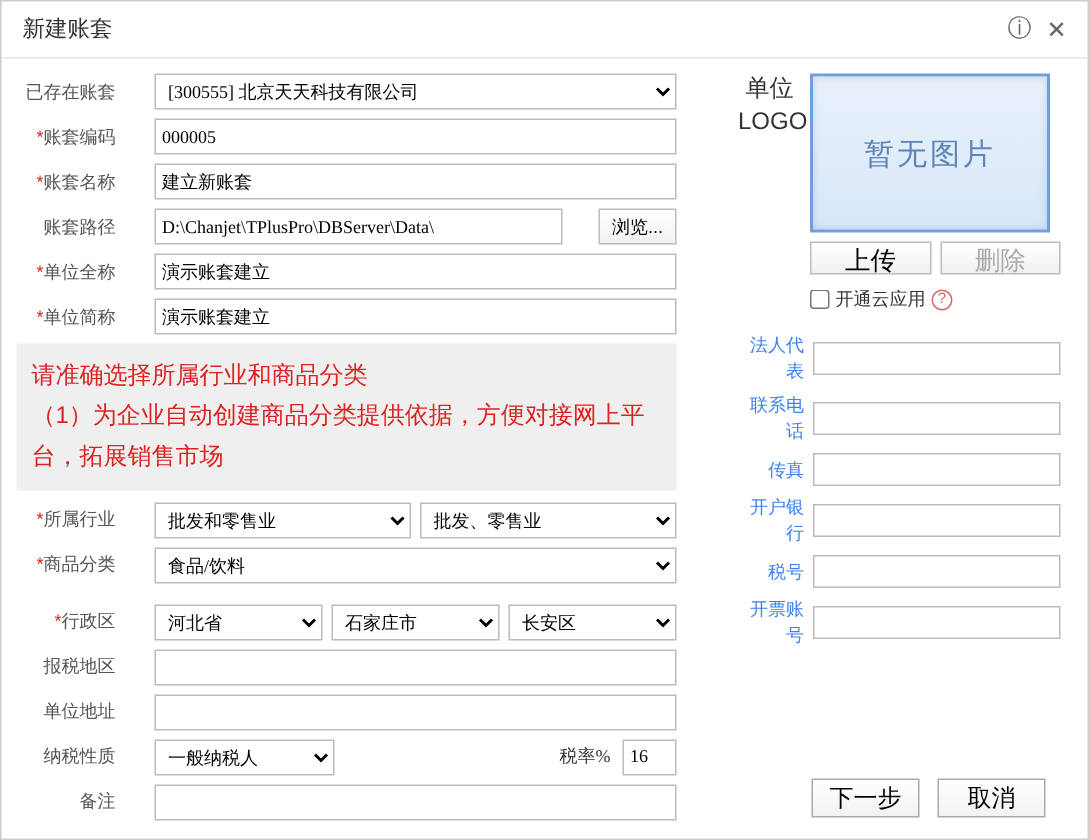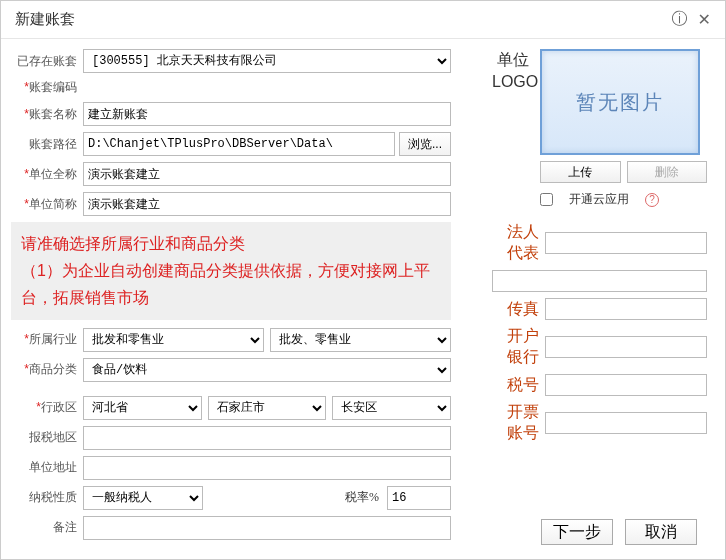--- a/index.html
+++ b/index.html
@@ -28,37 +28,38 @@
     display: flex;
     padding: 10px 18px 10px 10px;
     gap: 20px;
   }
   .left-col { width: 440px; }
   .right-col { width: 215px; margin-left: auto; }
   .form-row {
     display: flex;
     align-items: center;
     margin-bottom: 6px;
+    gap: 20px;
   }
   .form-label {
     width: 72px;
     text-align: right;
     padding-right: 6px;
     color: #555;
     font-size: 12px;
     flex-shrink: 0;
   }
   .req { color: #d22; }
   select, input[type=text] {
     height: 24px;
     border: 1px solid #bbb;
     padding: 2px 4px;
     font-size: 12px;
     background: #fff;
-    font-family: Liberation Mono, monospace;
+    font-family: Liberation Serif, serif;
   }
   select { padding-right: 16px; }
   .w-full { flex: 1; }
   .inst-box {
     background: #efefef;
     color: #d22;
     padding: 8px 10px;
     font-size: 16px;
     line-height: 1.7;
     margin: 4px 0 8px 0;
@@ -71,45 +72,45 @@
     margin-left: 4px;
     font-size: 12px;
     cursor: pointer;
     font-family: inherit;
   }
   .sel-group { display: flex; gap: 6px; flex: 1; }
   .sel-group select { flex: 1; width: 0; }
   .tax-wrap { display:flex; align-items:center; gap:8px; flex:1;}
   .tax-wrap select { width: 120px; }
   .tax-wrap .tax-label { margin-left:auto;font-family:Liberation Serif, serif;}
-  .tax-wrap input { width: 64px; }
+  .tax-wrap input { width: 36px; }
   
   .logo-row { display: flex; gap: 6px; margin-bottom: 6px; }
   .logo-label { width: 42px; text-align:center; font-size:16px; line-height:1.4; color:#333;}
   .logo-box {
     width: 160px; height: 106px;
     border: 2px solid #6fa0d8;
     background: linear-gradient(#eaf2fb, #d7e7f9);
     display:flex; align-items:center; justify-content:center;
     color:#5c85b8; font-size:20px; font-weight:500; letter-spacing:2px;
     box-shadow: inset 0 0 6px rgba(120,160,210,0.4);
   }
   .logo-btns { display:flex; gap:6px; margin-left:48px; margin-bottom:8px;}
   .logo-btns button {
     flex:1; height:22px; border:1px solid #bbb; background:linear-gradient(#fff,#f0f0f0);
-    font-size:12px; cursor:pointer; font-family:inherit;
+    font-size:17px; cursor:pointer; font-family:inherit;
   }
   .logo-btns button:last-child { color:#aaa; }
-  .cloud-row { display:flex; align-items:center; gap:16px; margin-left:48px; margin-bottom:14px; color:#333;}
+  .cloud-row { display:flex; align-items:center; gap:4px; margin-left:48px; margin-bottom:14px; color:#333;}
   .help-icon {
     display:inline-flex; width:14px;height:14px;border:1px solid #d66;border-radius:50%;
     align-items:center;justify-content:center;font-size:10px;color:#d66;
   }
   .r-form-row { display:flex; align-items:center; margin-bottom:6px;}
-  .r-form-label { width:54px; text-align:right; padding-right:6px; font-size:16px; color:#c2410c;}
+  .r-form-label { width:54px; text-align:right; padding-right:6px; font-size:12px; color:#3b82f6;}
   .r-form-row input { flex:1; height:22px; border:1px solid #bbb; padding:2px 4px;}
   .footer-btns {
     position:absolute; right:28px; bottom:14px; display:flex; gap:12px;
   }
   .footer-btns button {
     width:72px; height:26px; border:1px solid #aaa; background:linear-gradient(#fff,#f2f2f2);
     font-size:16px; cursor:pointer; font-family:inherit;
   }
 </style>
 </head>
@@ -126,20 +127,21 @@
 <div class="content">
   <div class="left-col">
 
     <div class="form-row">
       <div class="form-label">已存在账套</div>
       <select class="w-full"><option>[300555] 北京天天科技有限公司</option></select>
     </div>
 
     <div class="form-row">
       <div class="form-label"><span class="req">*</span><span>账套编码</span></div>
+      <input type="text" class="w-full" value="000005" style="">
     </div>
 
     <div class="form-row">
       <div class="form-label"><span class="req">*</span><span>账套名称</span></div>
       <input type="text" class="w-full" value="建立新账套" style="">
     </div>
 
     <div class="form-row">
       <div class="form-label">账套路径</div>
       <input type="text" class="w-full" value="D:\Chanjet\TPlusPro\DBServer\Data\" style="">
@@ -227,20 +229,21 @@
       <input type="checkbox" style="">
       <span>开通云应用</span>
       <span class="help-icon">?</span>
     </div>
 
     <div class="r-form-row">
         <div class="r-form-label">法人代表</div>
         <input type="text" style="">
       </div>
     <div class="r-form-row">
+        <div class="r-form-label">联系电话</div>
         <input type="text" style="">
       </div>
     <div class="r-form-row">
         <div class="r-form-label">传真</div>
         <input type="text" style="">
       </div>
     <div class="r-form-row">
         <div class="r-form-label">开户银行</div>
         <input type="text" style="">
       </div>

